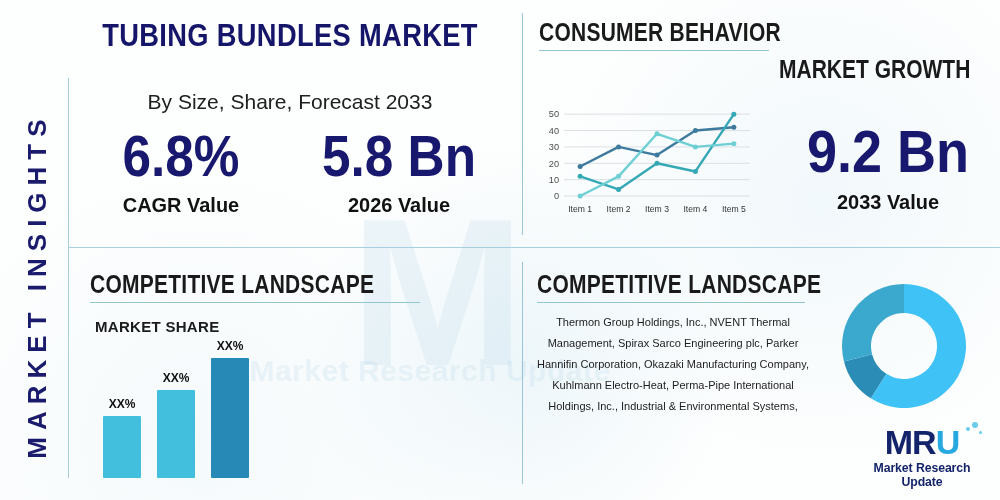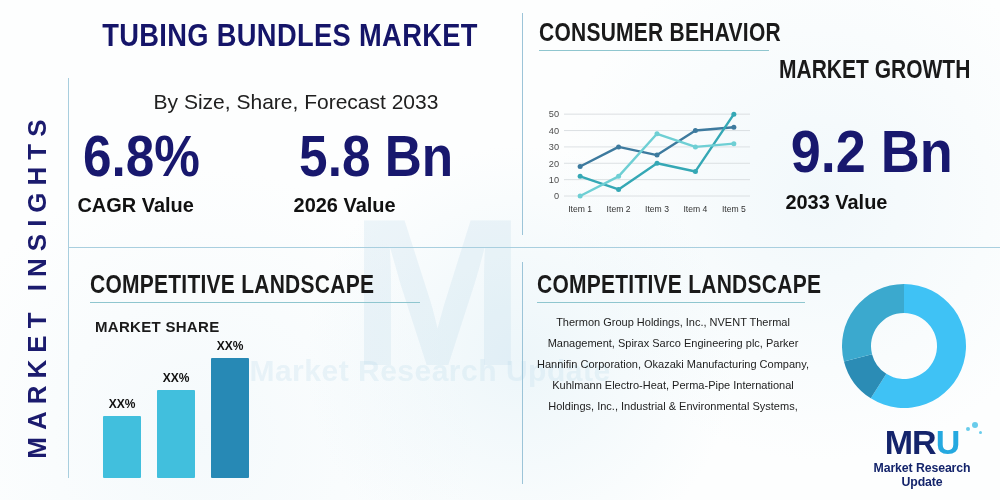--- a/index.html
+++ b/index.html
@@ -60,23 +60,23 @@
   }
   
   .title{
     position:absolute;left:70px;top:18px;width:440px;text-align:center;
     font-size:31px;font-weight:700;color:#151569;
     letter-spacing:.4px;transform:scaleX(.88);transform-origin:center;
     z-index:4;white-space:nowrap;
   }
   .subtitle{
     position:absolute;left:70px;top:90px;width:440px;text-align:center;
-    font-size:21px;color:#202020;z-index:4;margin-left:6px;
-  }
-  .stat{position:absolute;z-index:4;}
+    font-size:21px;color:#202020;z-index:4;
+  }
+  .stat{position:absolute;text-align:center;z-index:4;}
   .stat .big{
     font-size:57px;font-weight:700;color:#18186e;line-height:1;
     transform:scaleX(.9);transform-origin:center;
   }
   .stat .cap{
     font-size:21px;font-weight:700;color:#111;margin-top:8px;
     transform:scaleX(.95);transform-origin:center;
   }
   #stat-cagr{left:72px;top:128px;width:218px;}
   #stat-2026{left:288px;top:128px;width:222px;}

